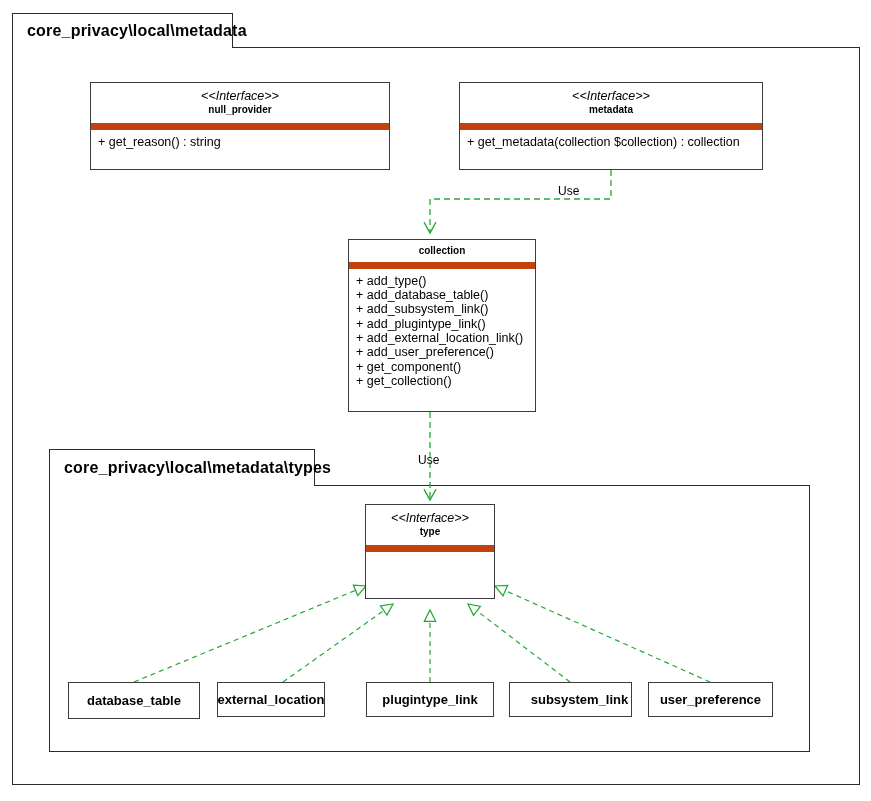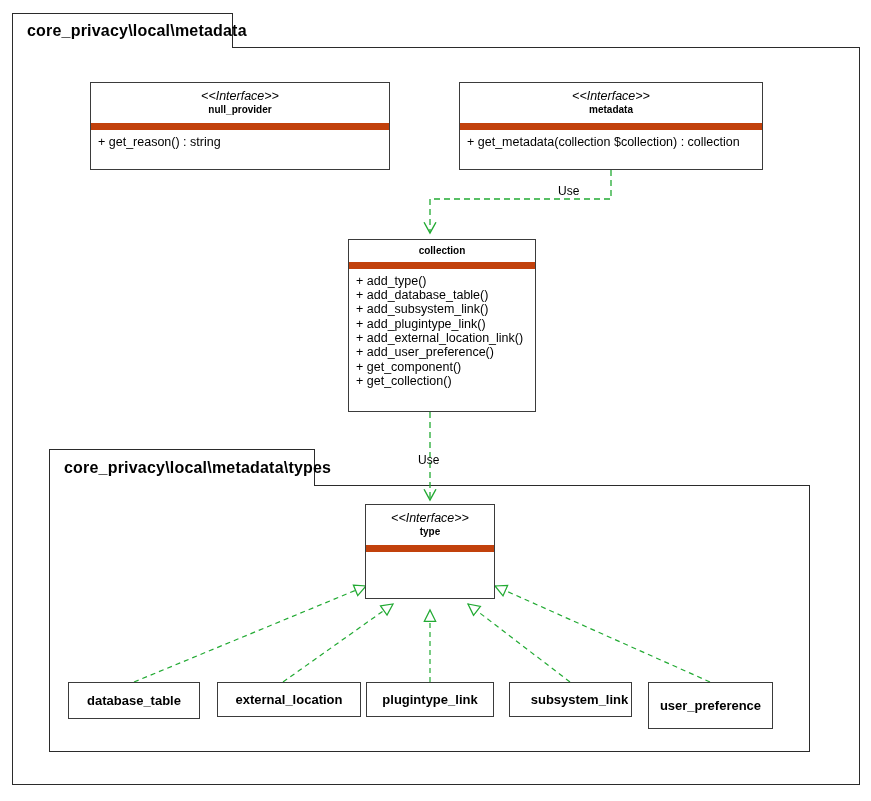--- a/index.html
+++ b/index.html
@@ -183,29 +183,29 @@
     <div class="cls-head">
       <span class="stereo">&lt;&lt;Interface&gt;&gt;</span>
       <span class="cls-title">type</span>
     </div>
   </div>
 
   <div class="cls" style="left:68px; top:682px; width:132px; height:37px;">
     <div class="simple-title">database_table</div>
   </div>
 
-  <div class="cls" style="left:217px; top:682px; width:144px; height:35px;">
+  <div class="cls" style="left:217px; top:682px; width:108px; height:35px;">
     <div class="simple-title">external_location</div>
   </div>
 
   <div class="cls" style="left:366px; top:682px; width:128px; height:35px;">
     <div class="simple-title">plugintype_link</div>
   </div>
 
   <div class="cls" style="left:509px; top:682px; width:123px; height:35px;padding-left:18px;">
     <div class="simple-title">subsystem_link</div>
   </div>
 
-  <div class="cls" style="left:648px; top:682px; width:125px; height:47px;">
+  <div class="cls" style="left:648px; top:682px; width:125px; height:35px;">
     <div class="simple-title">user_preference</div>
   </div>
 
 </div>
 
 </body></html>

